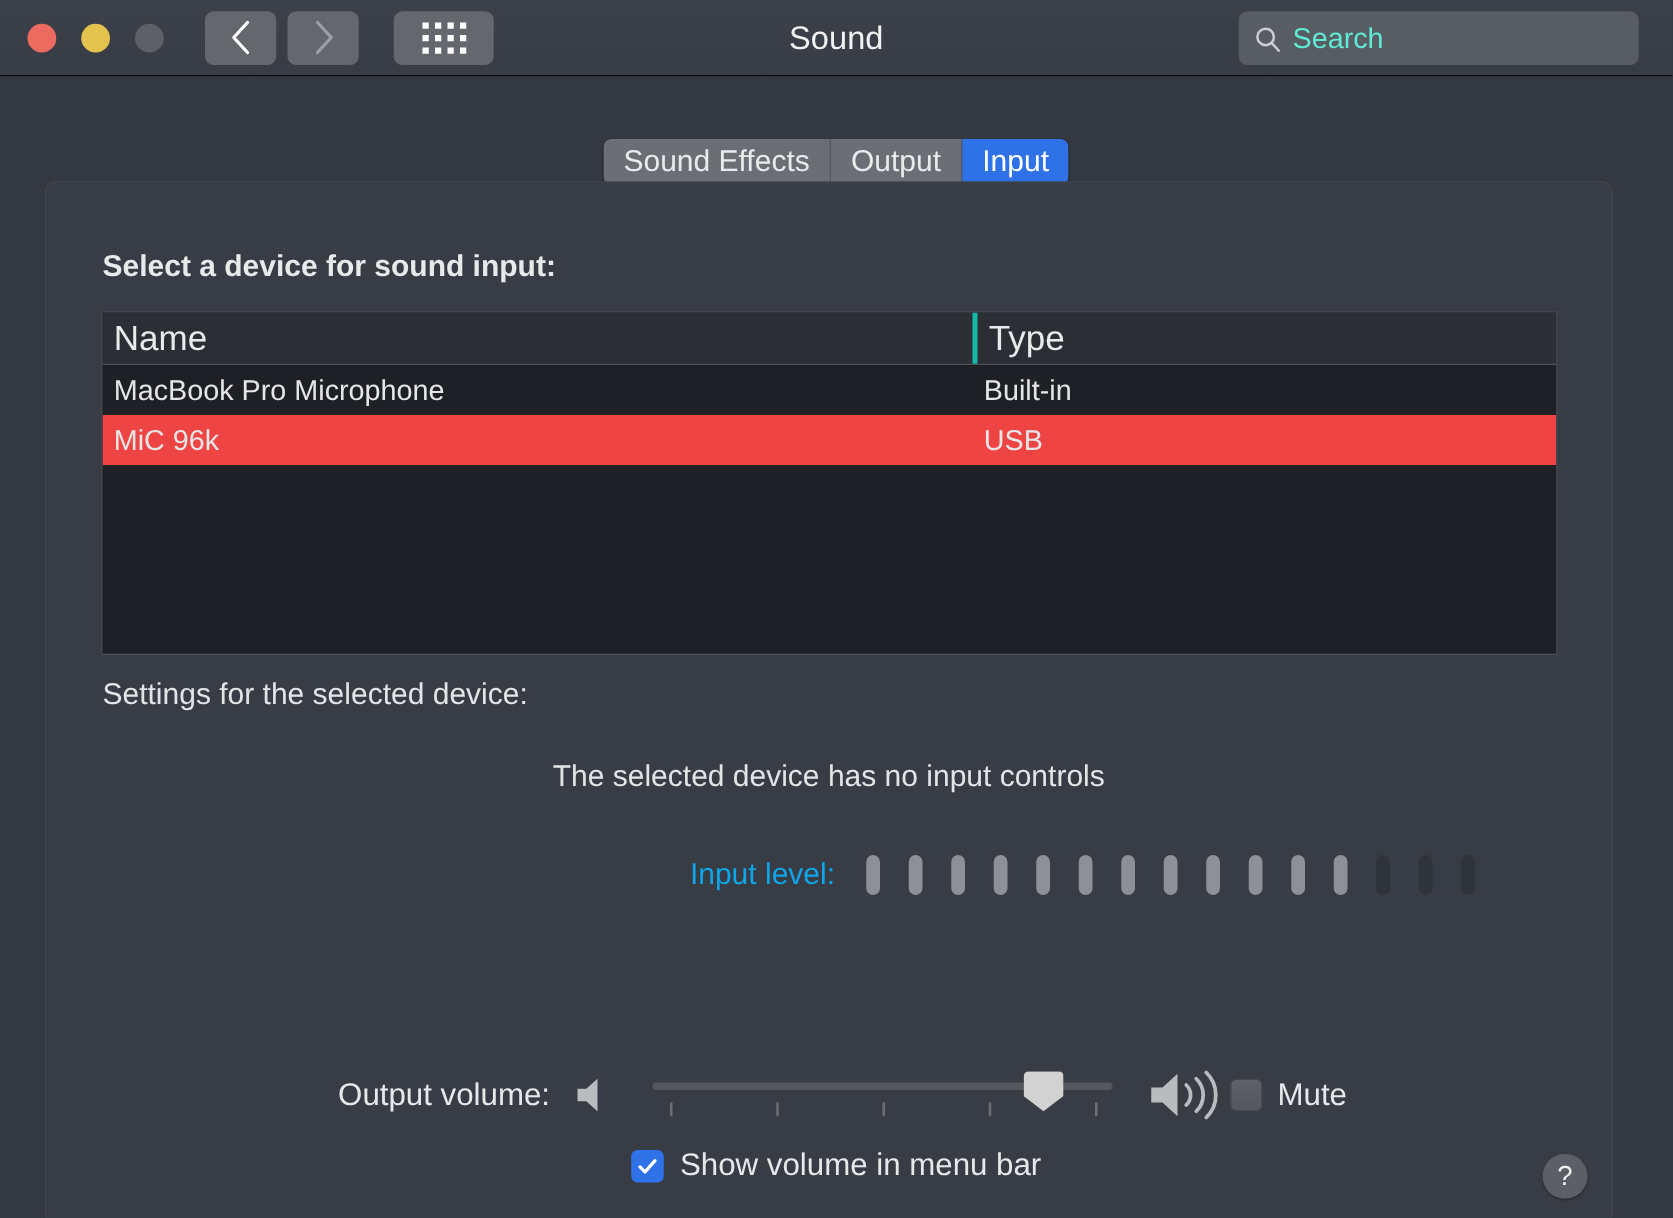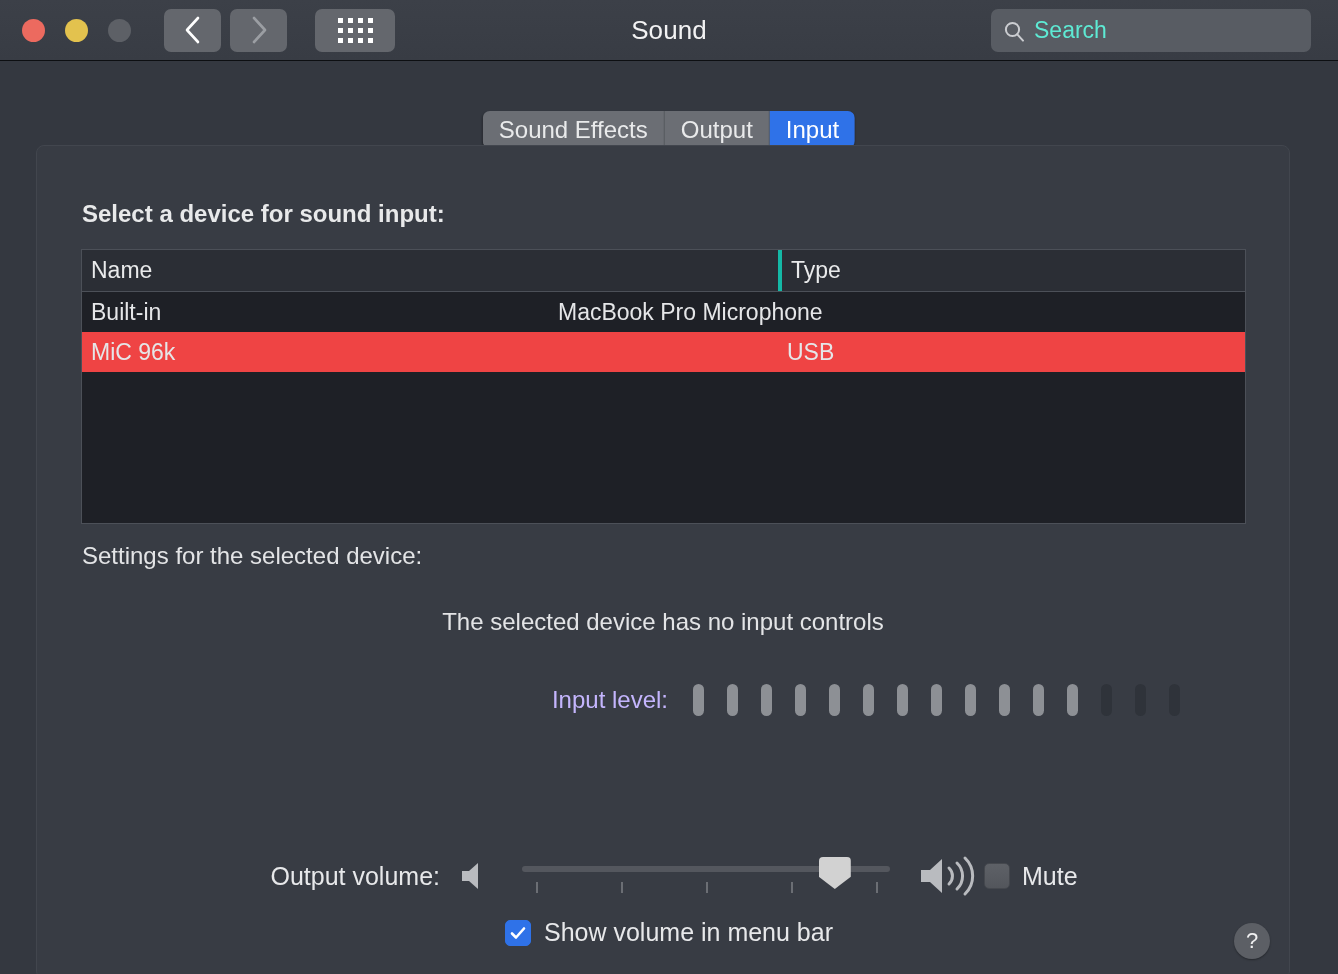--- a/index.html
+++ b/index.html
@@ -92,21 +92,21 @@
     border:1px solid #4c5058;
     background:#1e2026;
     overflow:hidden;
   }
   .thead{
     display:flex; height:42px; background:#2b2e35;
     border-bottom:1px solid #4c5058;
   }
   .th{
     display:flex; align-items:center;
-    font-size:23px; color:#e9eaeb; padding-left:9px;
+    font-size:28px; color:#e9eaeb; padding-left:9px;
   }
   .th.name{ width:696px; }
   .th.type{ flex:1; border-left:4px solid #14b8a6; }
 
   .trow{
     display:flex; height:40px; align-items:center;
     background:#1e2026;
   }
   .trow.sel{ background:#ef4444; }
   .td{ font-size:23px; color:#e5e6e8; padding-left:9px; }
@@ -121,21 +121,21 @@
   .no-controls{
     position:absolute; left:0; right:0; top:462px;
     text-align:center; font-size:24px; color:#e3e4e6;
   }
 
   .levelrow{
     position:absolute; left:0; right:0; top:538px;
     display:flex; align-items:center;
   }
   .level-label{
-    width:631px; text-align:right; font-size:24px; color:#c4b5fd;
+    width:631px; text-align:right; font-size:24px; color:#0ea5e9;
   }
   .meter{ display:flex; gap:23px; margin-left:25px; }
   .seg{ width:11px; height:32px; border-radius:6px; background:#2f333a; }
   .seg.on{ background:#8d9095; }
 
   .helpbtn{
     position:absolute; right:19px; bottom:19px;
     width:36px; height:36px; border-radius:50%;
     background:#5c5f65;
     display:flex; align-items:center; justify-content:center;
@@ -254,22 +254,22 @@
 
   <div class="panel-label">Select a device for sound input:</div>
 
   <div class="table">
     <div class="thead">
       <div class="th name">Name</div>
       <div class="th type">Type</div>
     </div>
 
     <div class="trow">
+      <div class="td name">MacBook Pro Microphone</div>
       <div class="td type">Built-in</div>
-      <div class="td name">MacBook Pro Microphone</div>
     </div>
 
     <div class="trow sel">
       <div class="td name">MiC 96k</div>
       <div class="td type">USB</div>
     </div>
   </div>
 
   <div class="settings-label">Settings for the selected device:</div>
 

